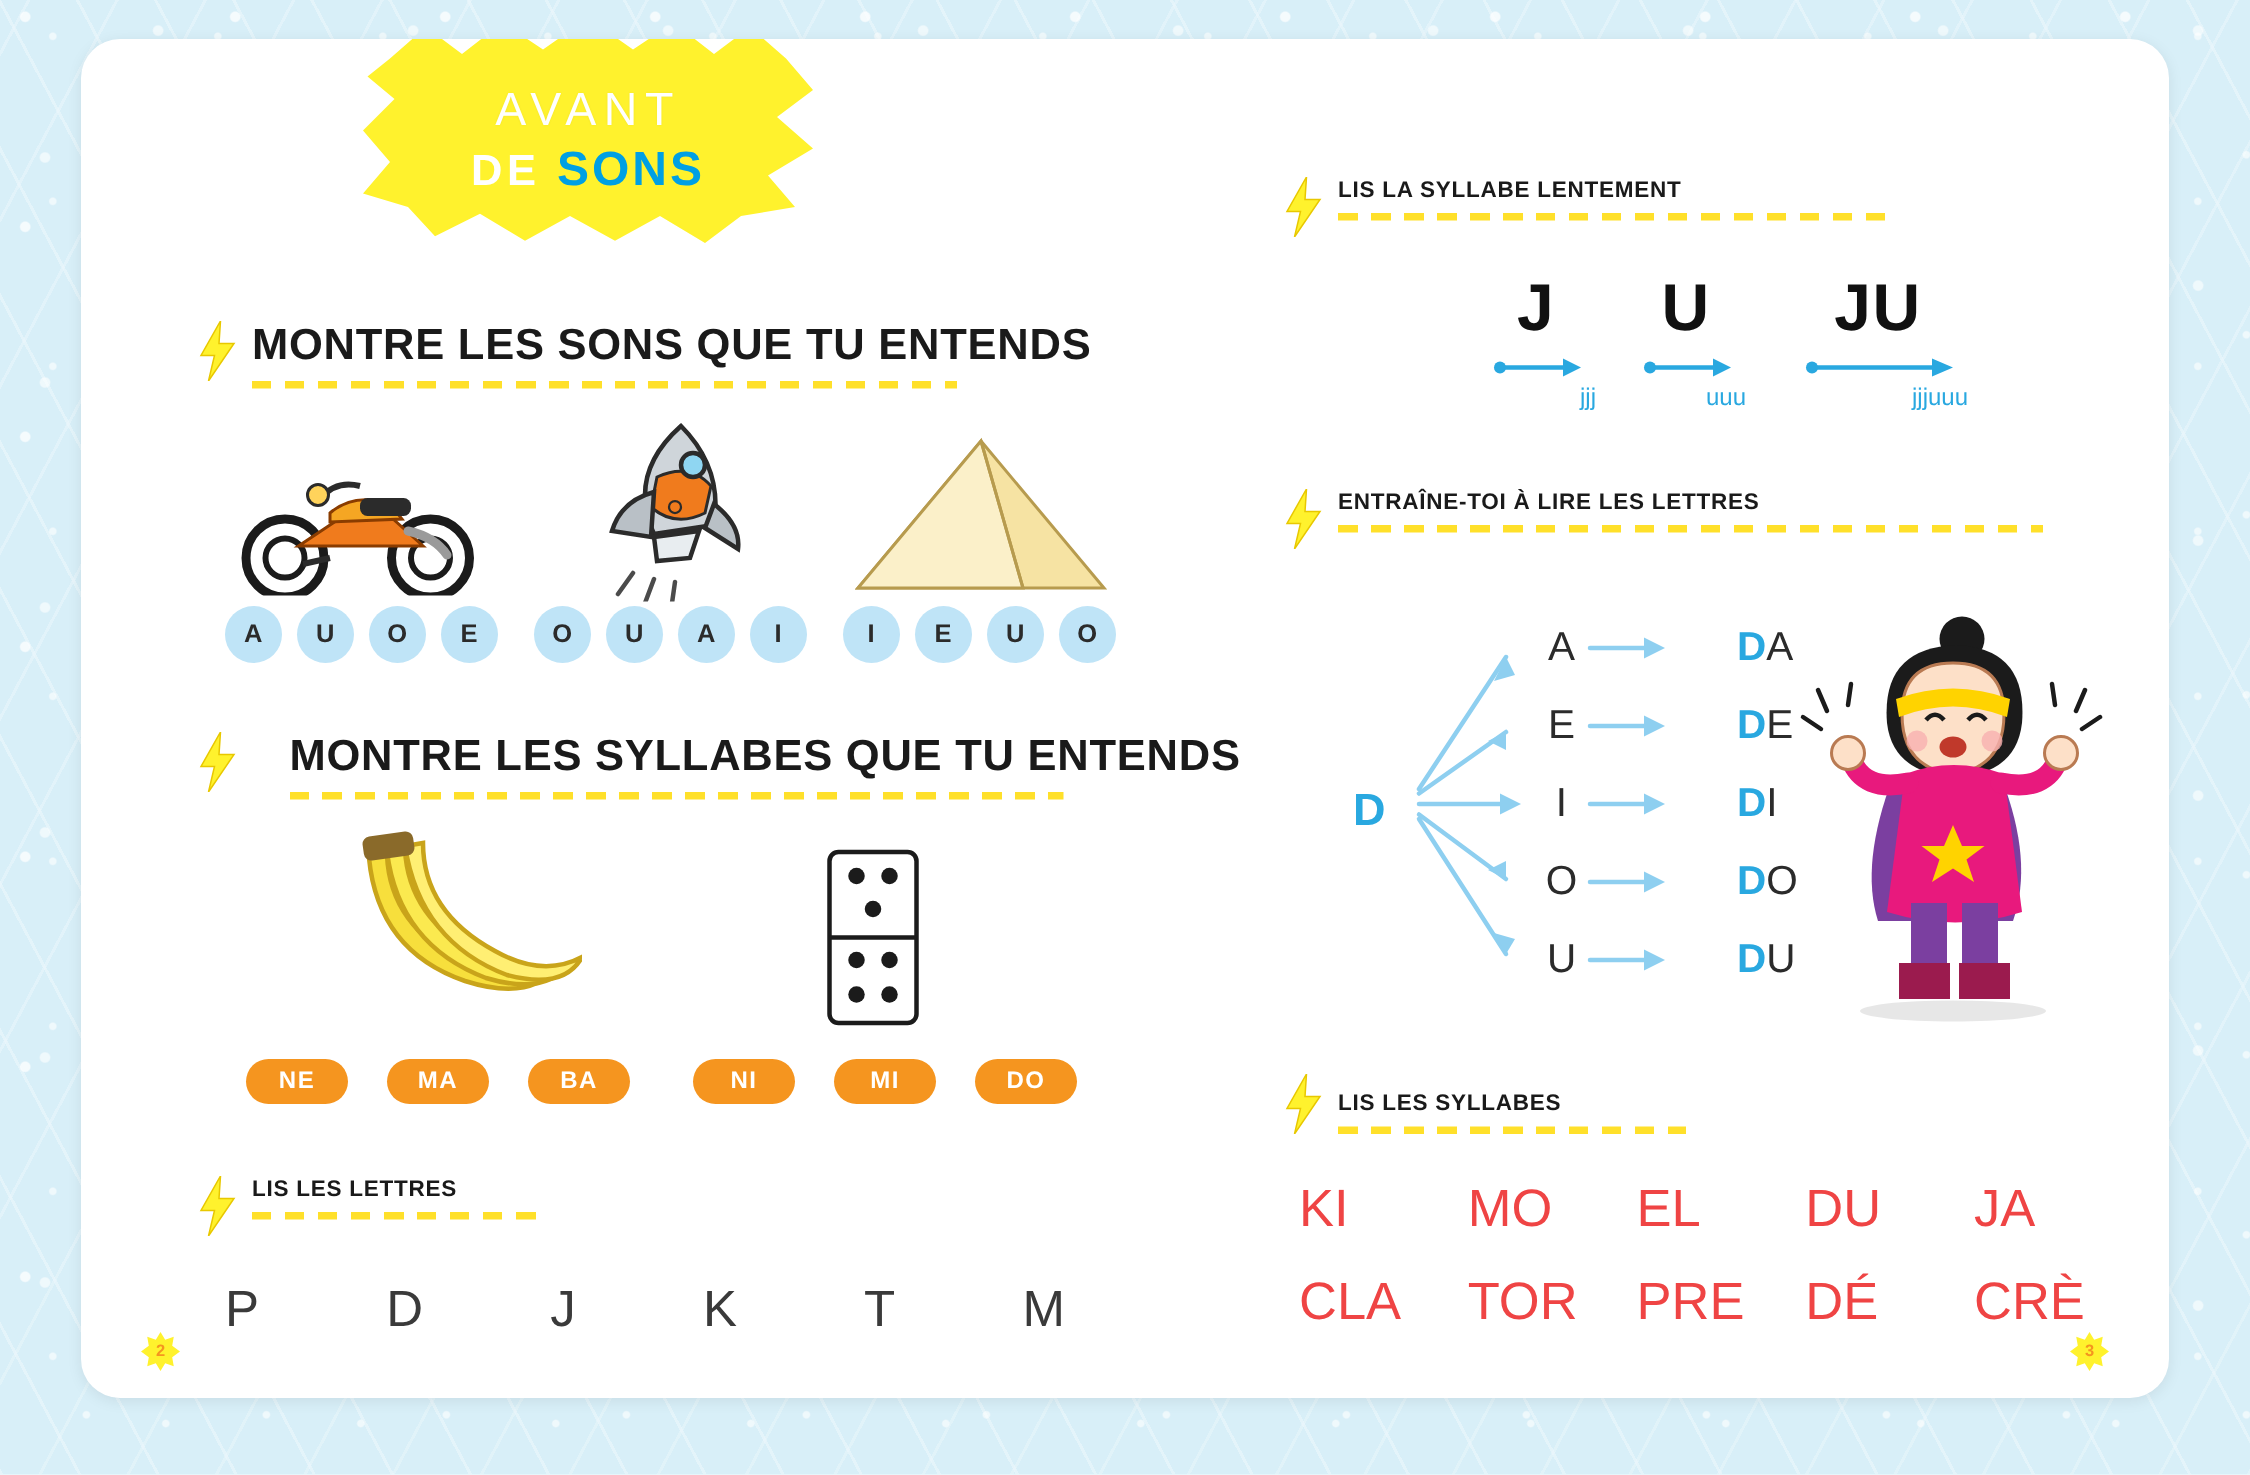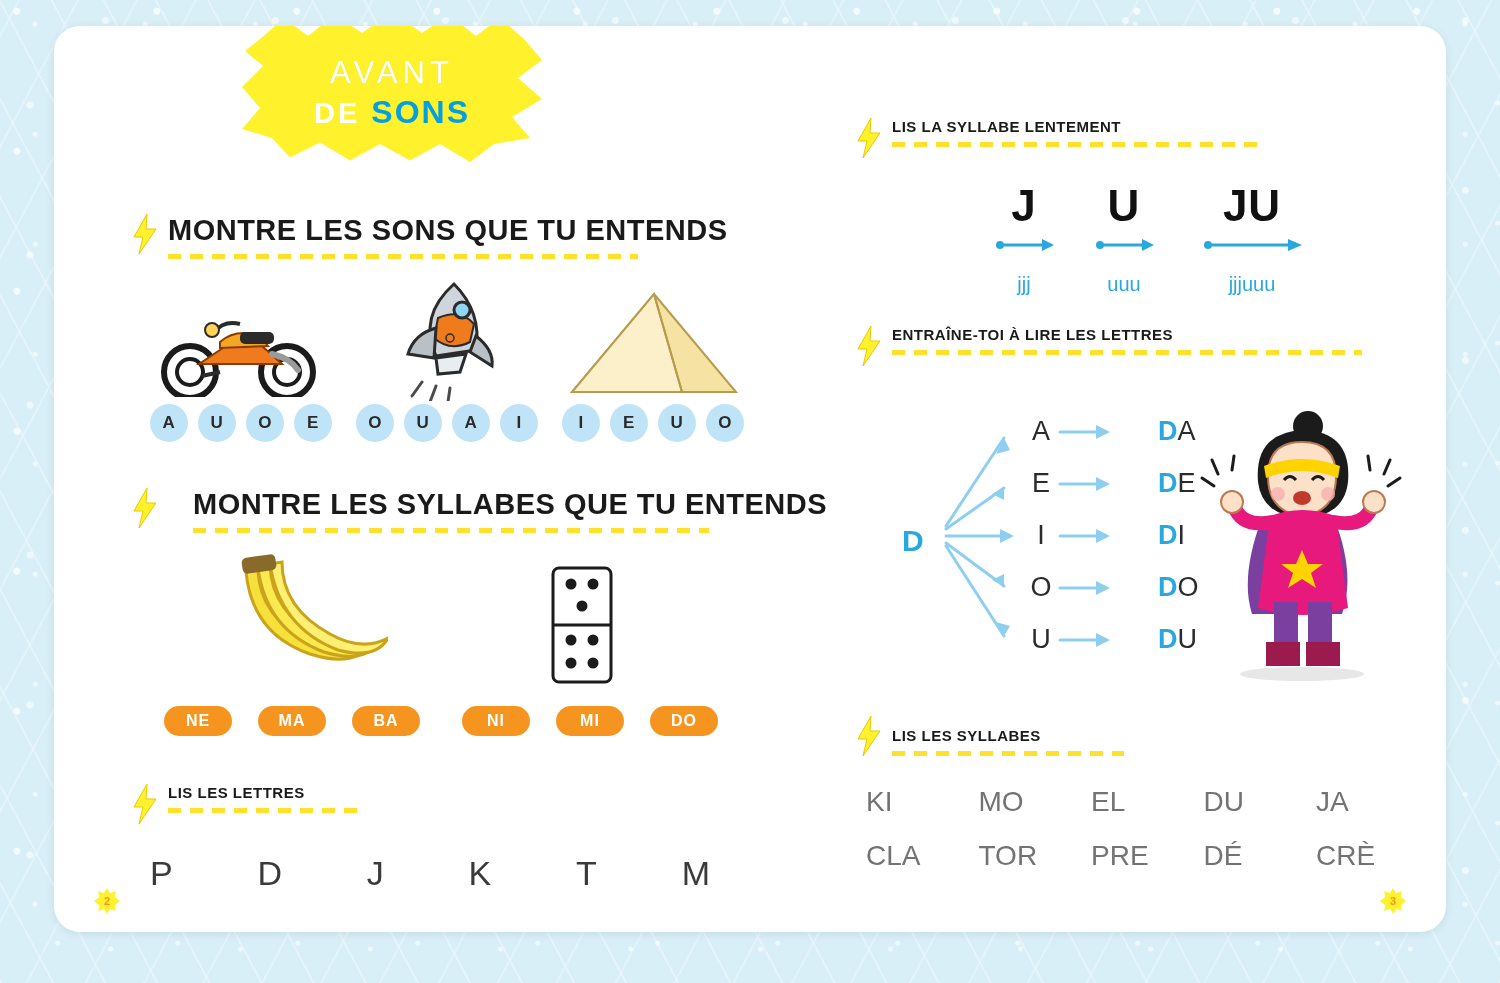--- a/index.html
+++ b/index.html
@@ -110,34 +110,34 @@
   }
 
   
   #h-lis-syl-lent { left: 802px; top: 92px; }
   #h-entraine { left: 802px; top: 300px; }
   #h-lis-syllabes { left: 802px; top: 690px; align-items: flex-end; }
 
   #ju-block { position:absolute; left: 930px; top: 155px; width: 360px; }
   .ju-item { position:absolute; text-align:center; }
   .ju-letter { font-size: 44px; font-weight: 800; color:#111; letter-spacing: 1px;}
-  .ju-sound { font-size: 20px; color: #29a8e0; margin-top: 20px;}
+  .ju-sound { font-size: 16px; color: #29a8e0; margin-top: 4px; text-align: right;}
   .arrow-svg { display:block; margin: 6px auto 2px; }
 
   
   #fan { position:absolute; left: 830px; top: 370px; width: 440px; height: 300px; }
   #fan .dbig { position:absolute; left: 18px; top: 128px; font-size: 30px; font-weight: 700; color: #29a8e0; }
   .fan-row { position:absolute; left: 140px; display:flex; align-items:center; gap: 0; }
   .fan-vowel { font-size: 27px; color:#2b2b2b; width: 34px; text-align:center; }
   .fan-result { font-size: 27px; color:#2b2b2b; margin-left: 16px;}
   .fan-result b { color:#29a8e0; font-weight: 700; }
 
   #syl-table { position:absolute; left: 812px; top: 760px; width: 560px; }
   #syl-table .row { display:flex; justify-content: space-between; margin-bottom: 22px; }
-  #syl-table .cell { font-size: 28px; color:#737373; width: 110px; }
+  #syl-table .cell { font-size: 35px; color:#ef4444; width: 110px; }
 
   
   .pagenum {
     position:absolute; bottom: 18px;
     width: 26px; height: 26px;
     background:#fff22d;
     clip-path: polygon(50% 0%,62% 20%,84% 12%,80% 35%,100% 50%,80% 65%,84% 88%,62% 80%,50% 100%,38% 80%,16% 88%,20% 65%,0% 50%,20% 35%,16% 12%,38% 20%);
     display:flex; align-items:center; justify-content:center;
     font-size: 11px; font-weight:700; color:#f5951f;
   }

